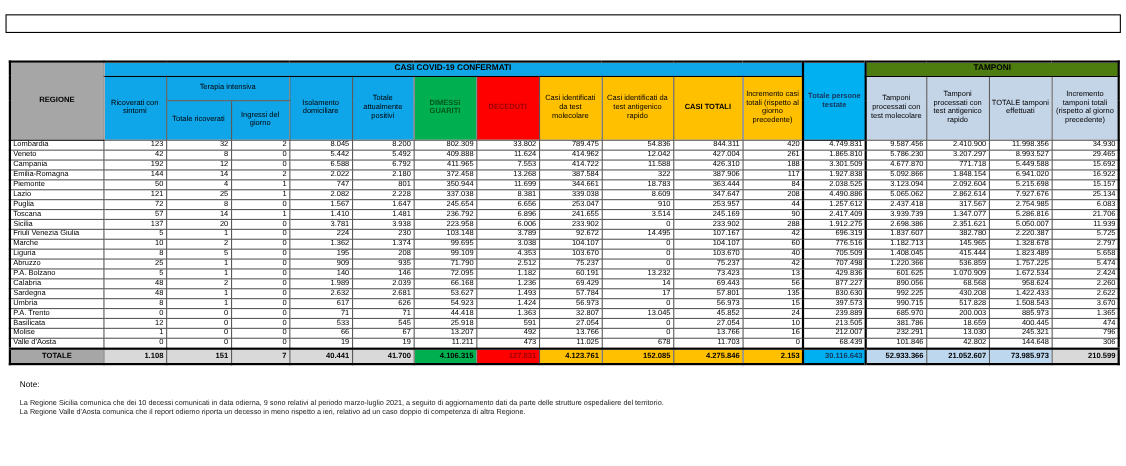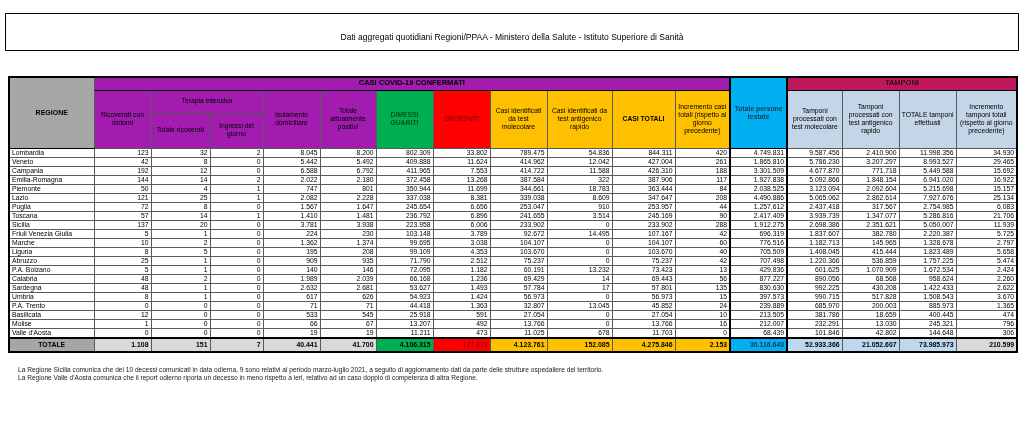--- a/index.html
+++ b/index.html
@@ -30,35 +30,35 @@
   th, td {
     border: 1px solid #5a5a5a;
     overflow: hidden;
   }
   thead th {
     font-weight: normal;
     font-size: 6.8px;
     line-height: 1.18;
     text-align: center;
     vertical-align: middle;
-    background: #a21caf;
+    background: #0ea5e9;
     padding: 1px 2px;
     white-space: normal;
   }
   thead tr.h1 th { height: 13px; border-bottom: 1px solid #000; }
   thead tr.h2 th { height: 22px; }
   thead tr.h3 th { height: 36px; }
   .hbar { font-weight: bold; font-size: 7.5px; }
   .h-regione { background: #a6a6a6; font-weight: bold; font-size: 7px; }
   .h-green  { background: #00b050; color: #00561c; font-weight: bold; }
   .h-red    { background: #ff0000; color: #9c0006; font-weight: bold; }
   .h-yellow { background: #ffc000; }
   .h-yellow-b { background: #ffc000; font-weight: bold; }
   .h-cyan   { background: #00b0f0; color: #17375e; font-weight: bold; }
-  .h-tamponi-bar { background: #be185d; font-weight: normal; font-size: 7.5px; }
+  .h-tamponi-bar { background: #4d7c0f; font-weight: bold; font-size: 7.5px; }
   .h-blue   { background: #c5d5e8; }
 
   tbody td {
     font-size: 6.8px;
     height: 8px;
     line-height: 8px;
     padding: 0 2px;
     text-align: right;
     background: #fff;
     white-space: nowrap;
@@ -87,21 +87,20 @@
 
   .notes { margin: 13px 0 0 18px; }
   .notes-label { font-size: 7.5px; }
   .note-lines { margin-top: 9px; }
   .note-line { font-size: 6.6px; line-height: 8.5px; color: #1a1a1a; }
 </style>
 </head>
 <body>
 
 <div class="report-header">
-  <div class="report-subtitle">Dati aggregati quotidiani Regioni/PPAA - Ministero della Salute - Istituto Superiore di Sanità</div>
 </div>
 
 <div class="tbl-wrap">
 <table>
   <colgroup>
     <col style="width:85px">
         <col style="width:57px">
         <col style="width:59px">
         <col style="width:53px">
     <col style="width:57px">
@@ -565,17 +564,18 @@
       <td class="tot-blue">52.933.366</td>
       <td class="tot-blue">21.052.607</td>
       <td class="tot-blue">73.985.973</td>
       <td class="tot-gray">210.599</td>
     </tr>
   </tfoot>
 </table>
 </div>
 
 <div class="notes">
+  <div class="notes-label">Note:</div>
   <div class="note-lines">
       <div class="note-line">La Regione Sicilia comunica che dei 10 decessi comunicati in data odierna, 9 sono relativi al periodo marzo-luglio 2021, a seguito di aggiornamento dati da parte delle strutture ospedaliere del territorio.</div>
       <div class="note-line">La Regione Valle d'Aosta comunica che il report odierno riporta un decesso in meno rispetto a ieri, relativo ad un caso doppio di competenza di altra Regione.</div>
     </div>
 </div>
 
 </body></html>

